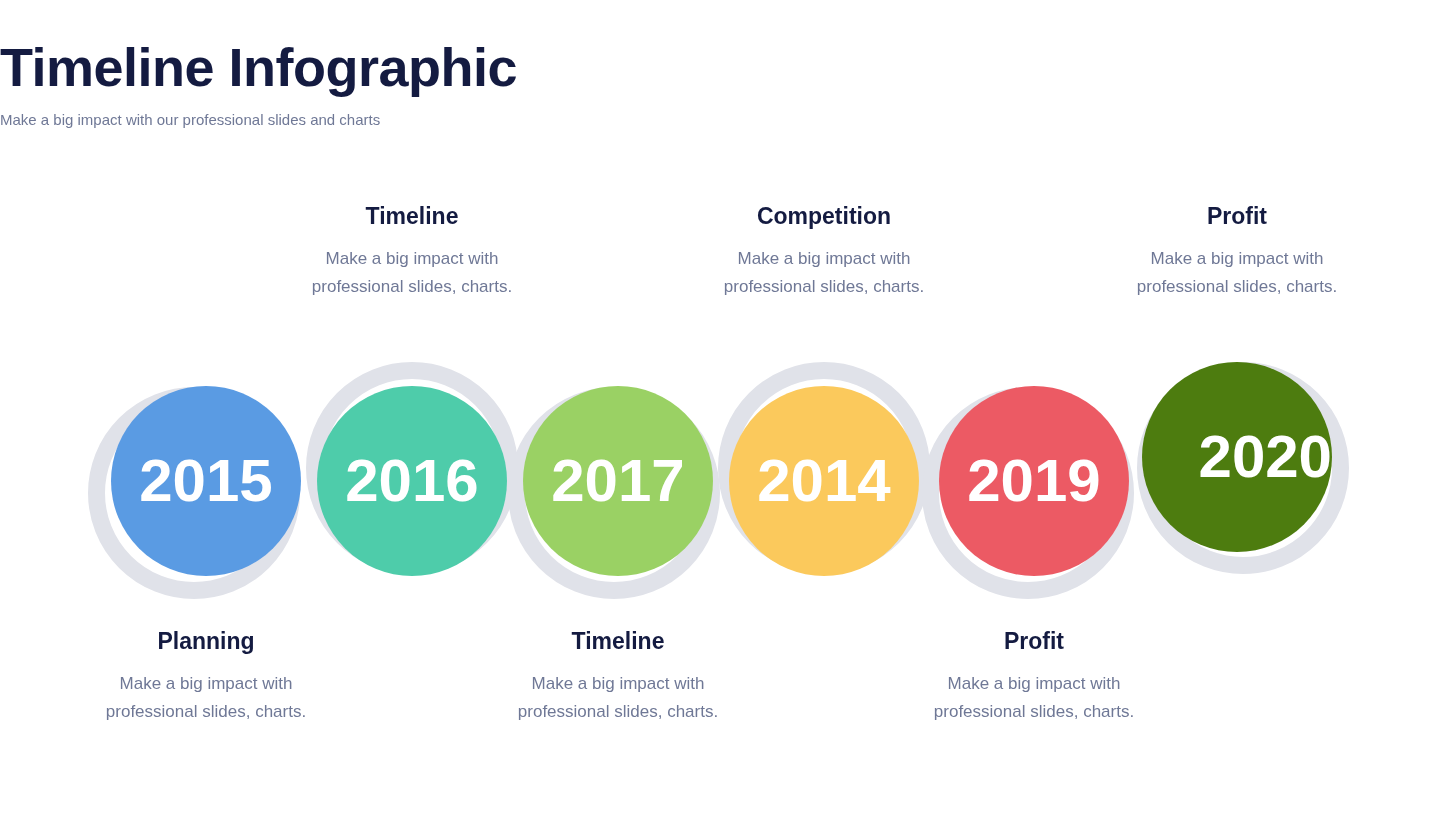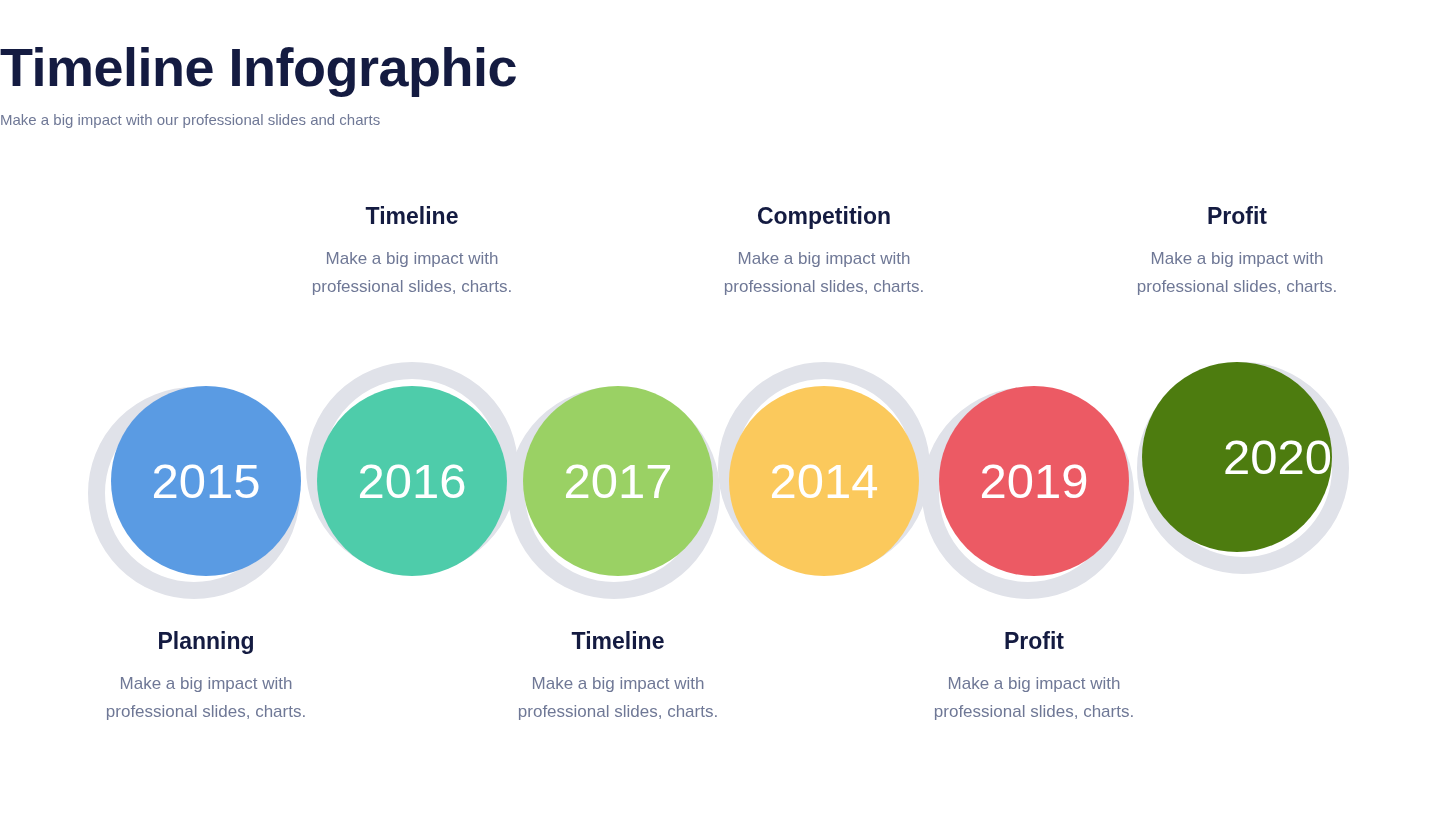--- a/index.html
+++ b/index.html
@@ -71,22 +71,22 @@
     width: 190px;
     height: 190px;
     border-radius: 50%;
     display: flex;
     align-items: center;
     justify-content: center;
     z-index: 2;
   }
   .circle .year {
     color: #ffffff;
-    font-size: 49px;
-    font-weight: normal;
+    font-size: 60px;
+    font-weight: bold;
     letter-spacing: 0px;
     line-height: 1;
     user-select: none;
   }
 
   
   .label-block {
     position: absolute;
     width: 230px;
     text-align: center;

